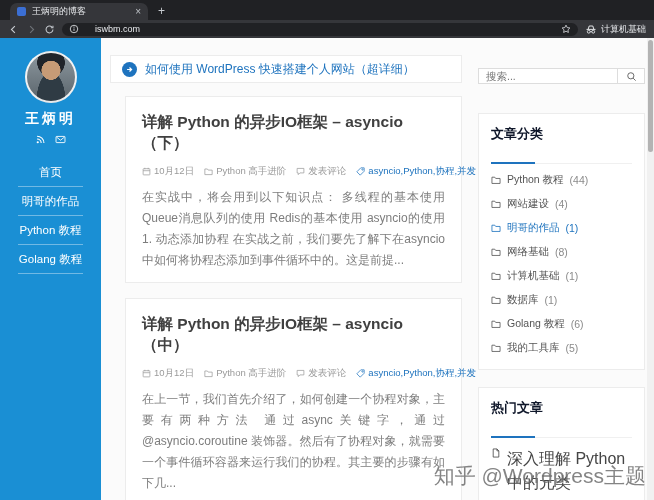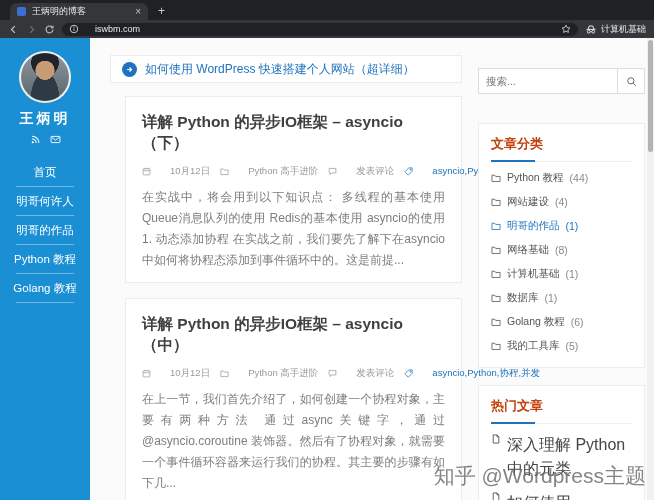--- a/index.html
+++ b/index.html
@@ -30,21 +30,21 @@
     flex:1; height:13px; background:#202124; border-radius:7px; color:#e8eaed;
     display:flex; align-items:center; gap:16px; padding:0 7px; font-size:9px;
   }
   .url-text { flex:1; }
   .incog { display:flex; align-items:center; gap:4px; color:#e8eaed; font-size:9px; white-space:nowrap; }
 
   
   .page { position:absolute; top:38px; left:0; right:0; bottom:0; background:#fbfbfb; }
 
   
-  .bside { position:absolute; left:0; top:0; bottom:0; width:90px; background:var(--sidebar); color:#fff; text-align:center; }
+  .bside { position:absolute; left:0; top:0; bottom:0; width:101px; background:var(--sidebar); color:#fff; text-align:center; }
   .avatar {
     width:52px; height:52px; border-radius:50%; margin:13px auto 7px;
     border:2px solid rgba(255,255,255,.9);
     background:
       radial-gradient(circle at 50% 36%, #c79b76 0%, #c79b76 24%, rgba(0,0,0,0) 25%),
       radial-gradient(circle at 50% 20%, #20242a 0%, #20242a 30%, rgba(0,0,0,0) 31%),
       radial-gradient(ellipse at 50% 100%, #2f3b44 0%, #2f3b44 42%, rgba(0,0,0,0) 43%),
       linear-gradient(180deg,#8d989f,#5a646b);
   }
   .bname { font-size:14px; font-weight:bold; letter-spacing:3px; }
@@ -60,37 +60,37 @@
     gap:8px; padding:0 11px; margin-bottom:13px; margin-left:0;
   }
   .announce-badge {
     width:15px; height:15px; border-radius:50%; background:var(--accent); color:#fff;
     display:flex; align-items:center; justify-content:center; flex:0 0 auto;
   }
   .announce-text { color:var(--accent); font-size:12px; white-space:nowrap; overflow:hidden; }
   .post-card { background:#fff; border:1px solid #ececec; padding:13px 16px 11px; margin-bottom:15px; margin-left:15px; }
   .post-title { margin:2px 0 11px; font-size:15.5px; font-weight:bold; color:#404040; }
   .post-meta { display:flex; align-items:center; gap:10px; font-size:9.5px; color:#9a9a9a; }
-  .meta-item { display:flex; align-items:center; gap:19px; white-space:nowrap; }
+  .meta-item { display:flex; align-items:center; gap:3px; white-space:nowrap; }
   .meta-tags { margin-left:auto; color:var(--accent); }
   .post-excerpt { margin:9px 0 0; font-size:12px; color:#7d7d7d; line-height:1.75; text-align:justify; }
 
   
   .rside { position:absolute; left:478px; top:30px; width:167px; }
-  .searchbox { display:flex; height:26px; margin-bottom:29px; }
+  .searchbox { display:flex; height:16px; margin-bottom:29px; }
   .searchbox input {
     flex:1; min-width:0; border:1px solid #ddd; background:#fff; padding:0 7px;
     font-size:10.5px; color:#555; outline:none; font-family:inherit;
   }
   .searchbox button {
     width:27px; border:1px solid #ddd; border-left:none; background:#fff; color:#666;
     display:flex; align-items:center; justify-content:center; cursor:pointer;
   }
   .widget { background:#fff; border:1px solid #ececec; padding:11px 12px 9px; margin-bottom:17px; }
-  .widget-title { font-size:13px; font-weight:bold; color:#c2410c; padding-bottom:8px; border-bottom:1px solid #f0f0f0; position:relative; margin-bottom:4px; }
+  .widget-title { font-size:13px; font-weight:bold; color:#0f172a; padding-bottom:20px; border-bottom:1px solid #f0f0f0; position:relative; margin-bottom:4px; }
   .widget-title::after { content:""; position:absolute; left:0; bottom:-1px; width:44px; height:2px; background:var(--accent); }
   .cat-item { display:flex; align-items:center; gap:6px; padding:5px 0; font-size:10.5px; color:#555; }
   .cat-item .cnt { color:#8a8a8a; }
   .cat-item.active, .cat-item.active .cnt { color:var(--accent); }
   .hot-item { display:flex; gap:6px; padding:5px 0; font-size:16px; color:#454545; line-height:1.5; }
   .hot-item .ic { margin-top:1px; flex:0 0 auto; }
 
   
   .watermark {
     position:absolute; right:8px; bottom:10px; z-index:55;
@@ -216,21 +216,20 @@
     <div class="bsocial">
       <svg class="ic" width="11" height="11">
           <use href="#i-rss"></use>
         </svg>
       <svg class="ic" width="11" height="11">
           <use href="#i-mail"></use>
         </svg>
     </div>
     <nav class="bmenu">
       <div class="bmenu-item">首页</div>
-      <div class="bmenu-item">明哥何许人</div>
       <div class="bmenu-item">明哥的作品</div>
       <div class="bmenu-item">Python 教程</div>
       <div class="bmenu-item">Golang 教程</div>
     </nav>
   </div>
 
   <div class="main">
     <div class="announce">
       <span class="announce-badge">
           <svg class="ic" width="11" height="11">

